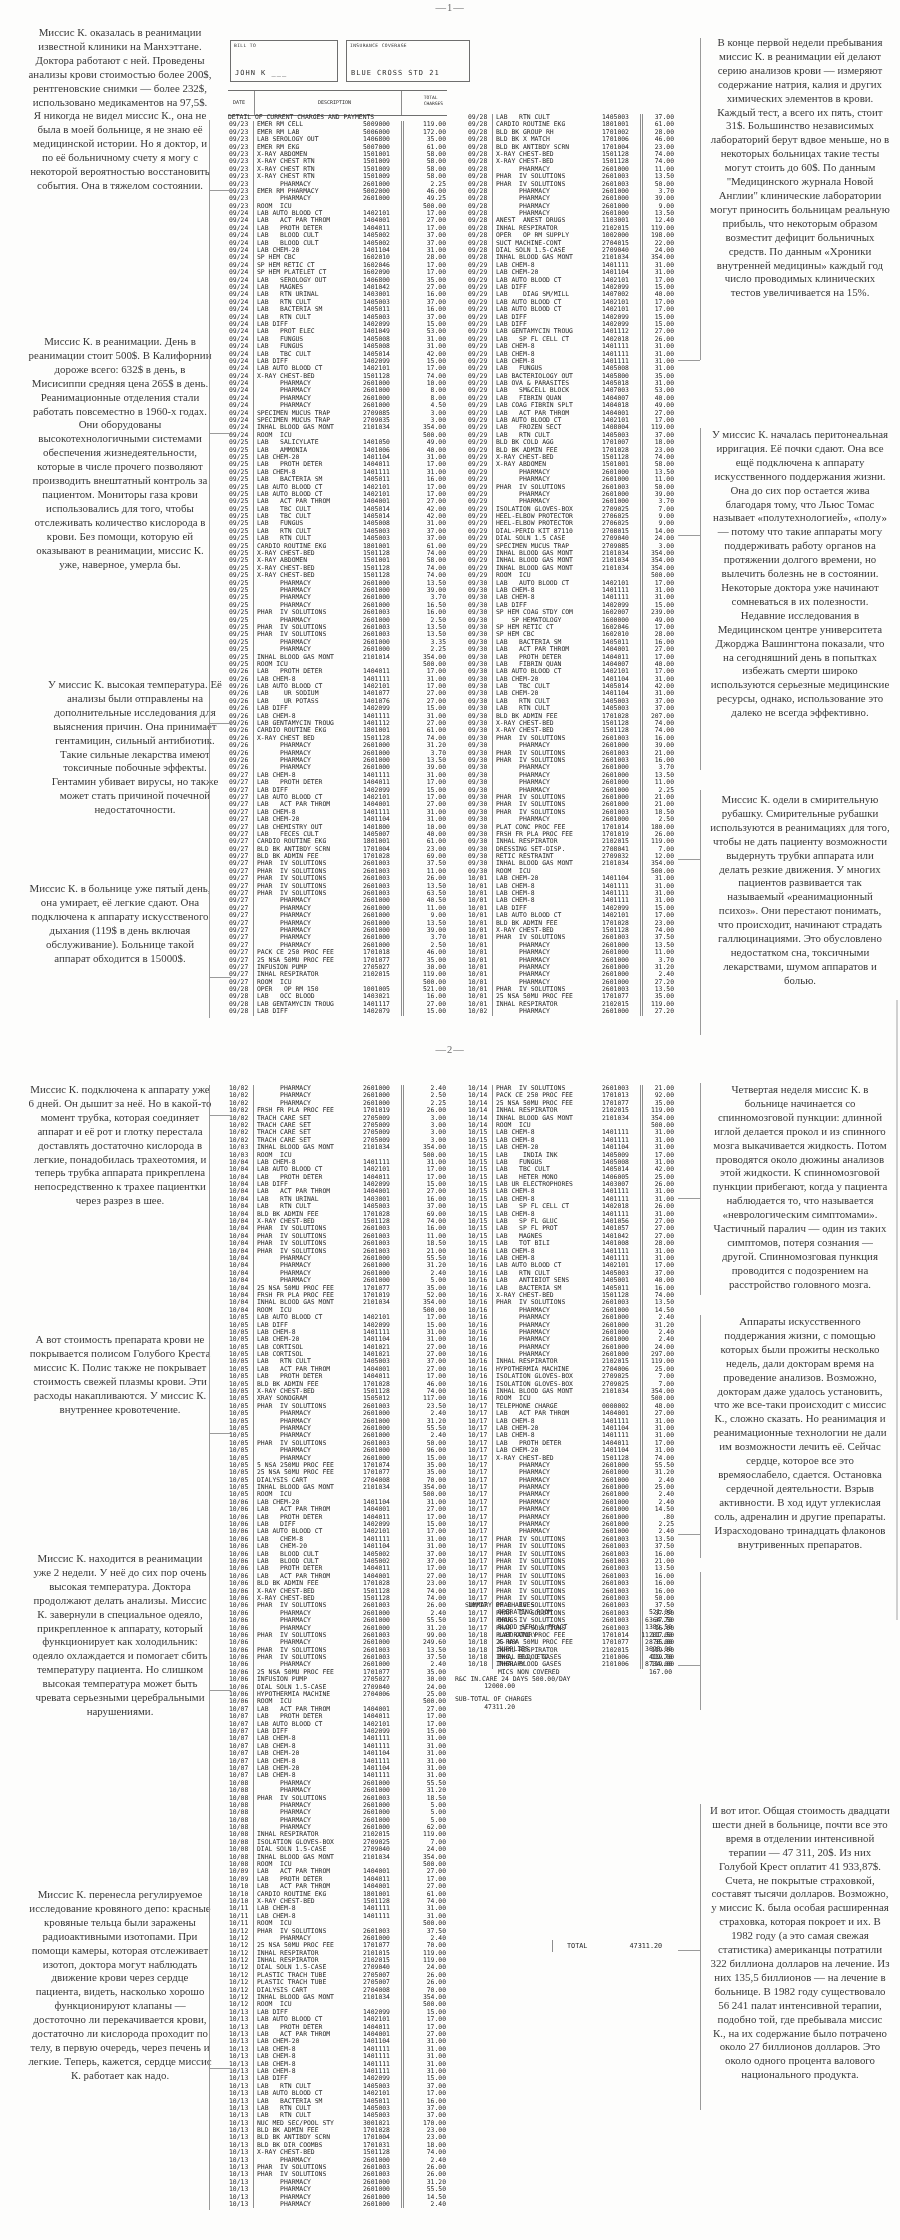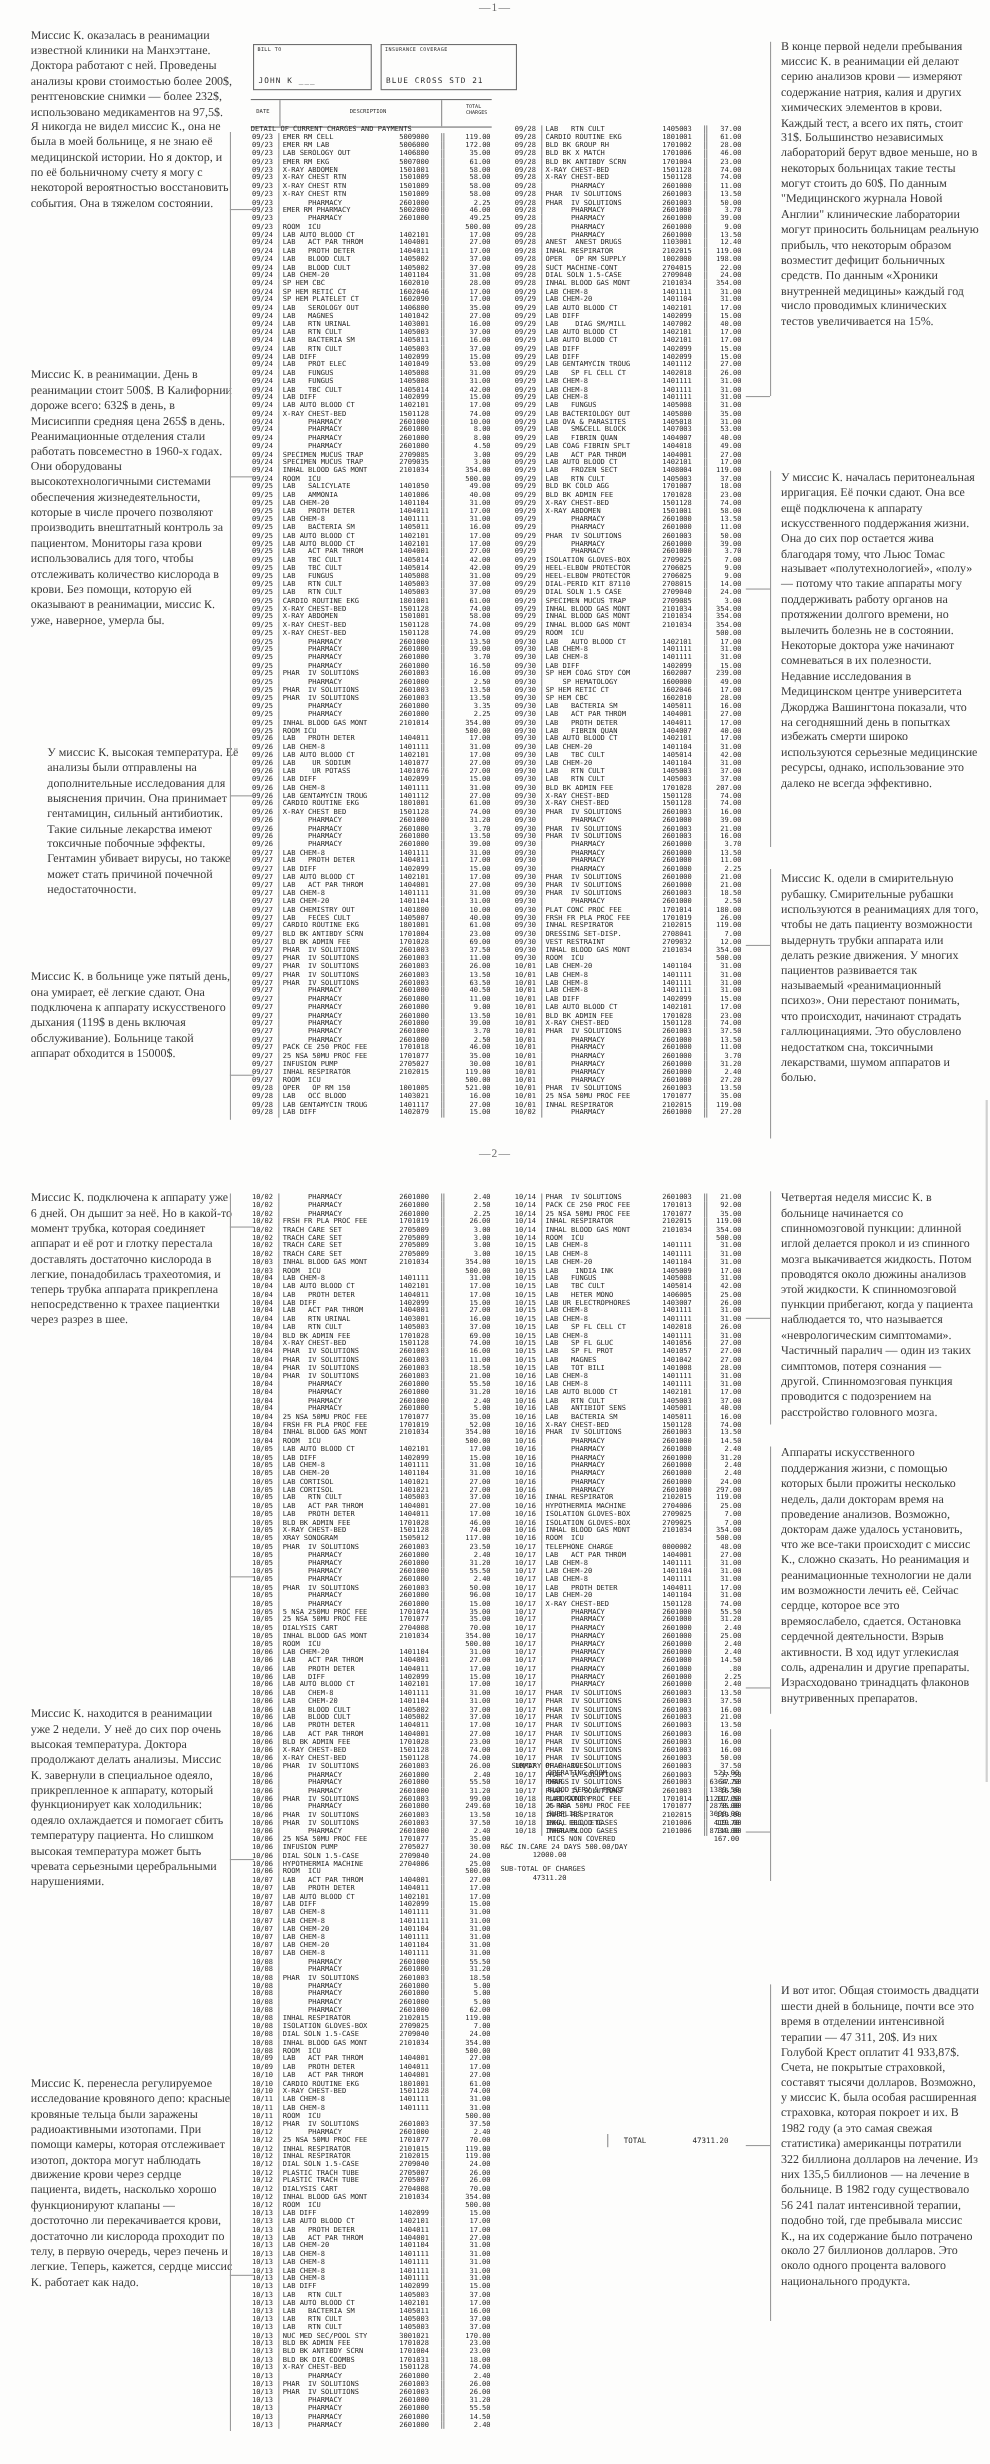--- a/index.html
+++ b/index.html
@@ -3,21 +3,21 @@
 <meta charset="utf-8">
 <style>
   html,body{margin:0;padding:0;}
   body{width:900px;height:2240px;background:#fbfbf9;position:relative;overflow:hidden;}
   #sheet{position:absolute;left:0;top:0;width:900px;height:2240px;background:#fdfdfc;}
 
   .pmark{position:absolute;left:450px;transform:translateX(-50%);font-family:"Liberation Serif",serif;
          font-size:10.5px;color:#6a6a6a;letter-spacing:1px;}
 
   .ru{position:absolute;font-family:"Liberation Serif",serif;font-size:10.9px;line-height:13.9px;
-      color:#3a3a3a;text-align:left;}
+      color:#3a3a3a;text-align:center;}
 
   .bill{position:absolute;font-family:"DejaVu Sans Mono",monospace;font-size:6.4px;line-height:7.4px;
         color:#262626;letter-spacing:0;}
   .brow{display:flex;height:7.4px;white-space:pre;}
   .bd{width:26px;flex:none;border-right:1px solid #8d8d8d;padding-left:1px;box-sizing:border-box;overflow:visible;}
   .bdesc{width:109px;flex:none;padding-left:3px;white-space:pre;overflow:visible;box-sizing:border-box;}
   .bcode{width:38px;flex:none;}
   .bamt{flex:1;text-align:right;border-left:3px double #8d8d8d;padding-right:1px;box-sizing:border-box;}
   .detail{white-space:pre;height:7.4px;}
 
@@ -307,21 +307,21 @@
         <div class="brow"><span class="bd">09/30</span><span class="bdesc">      PHARMACY</span><span class="bcode">2601000</span><span class="bamt">11.00</span></div>
         <div class="brow"><span class="bd">09/30</span><span class="bdesc">      PHARMACY</span><span class="bcode">2601000</span><span class="bamt">2.25</span></div>
         <div class="brow"><span class="bd">09/30</span><span class="bdesc">PHAR  IV SOLUTIONS</span><span class="bcode">2601000</span><span class="bamt">21.00</span></div>
         <div class="brow"><span class="bd">09/30</span><span class="bdesc">PHAR  IV SOLUTIONS</span><span class="bcode">2601000</span><span class="bamt">21.00</span></div>
         <div class="brow"><span class="bd">09/30</span><span class="bdesc">PHAR  IV SOLUTIONS</span><span class="bcode">2601003</span><span class="bamt">18.50</span></div>
         <div class="brow"><span class="bd">09/30</span><span class="bdesc">      PHARMACY</span><span class="bcode">2601000</span><span class="bamt">2.50</span></div>
         <div class="brow"><span class="bd">09/30</span><span class="bdesc">PLAT CONC PROC FEE</span><span class="bcode">1701014</span><span class="bamt">180.00</span></div>
         <div class="brow"><span class="bd">09/30</span><span class="bdesc">FRSH FR PLA PROC FEE</span><span class="bcode">1701019</span><span class="bamt">26.00</span></div>
         <div class="brow"><span class="bd">09/30</span><span class="bdesc">INHAL RESPIRATOR</span><span class="bcode">2102015</span><span class="bamt">119.00</span></div>
         <div class="brow"><span class="bd">09/30</span><span class="bdesc">DRESSING SET-DISP.</span><span class="bcode">2708041</span><span class="bamt">7.00</span></div>
-        <div class="brow"><span class="bd">09/30</span><span class="bdesc">VEST RESTRAINT</span><span class="bcode">2709032</span><span class="bamt">12.00</span></div>
+        <div class="brow"><span class="bd">09/30</span><span class="bdesc">RETIC RESTRAINT</span><span class="bcode">2709032</span><span class="bamt">12.00</span></div>
         <div class="brow"><span class="bd">09/30</span><span class="bdesc">INHAL BLOOD GAS MONT</span><span class="bcode">2101034</span><span class="bamt">354.00</span></div>
         <div class="brow"><span class="bd">09/30</span><span class="bdesc">ROOM  ICU</span><span class="bcode"></span><span class="bamt">500.00</span></div>
         <div class="brow"><span class="bd">10/01</span><span class="bdesc">LAB CHEM-20</span><span class="bcode">1401104</span><span class="bamt">31.00</span></div>
         <div class="brow"><span class="bd">10/01</span><span class="bdesc">LAB CHEM-8</span><span class="bcode">1401111</span><span class="bamt">31.00</span></div>
         <div class="brow"><span class="bd">10/01</span><span class="bdesc">LAB CHEM-8</span><span class="bcode">1401111</span><span class="bamt">31.00</span></div>
         <div class="brow"><span class="bd">10/01</span><span class="bdesc">LAB CHEM-8</span><span class="bcode">1401111</span><span class="bamt">31.00</span></div>
         <div class="brow"><span class="bd">10/01</span><span class="bdesc">LAB DIFF</span><span class="bcode">1402099</span><span class="bamt">15.00</span></div>
         <div class="brow"><span class="bd">10/01</span><span class="bdesc">LAB AUTO BLOOD CT</span><span class="bcode">1402101</span><span class="bamt">17.00</span></div>
         <div class="brow"><span class="bd">10/01</span><span class="bdesc">BLD BK ADMIN FEE</span><span class="bcode">1701028</span><span class="bamt">23.00</span></div>
         <div class="brow"><span class="bd">10/01</span><span class="bdesc">X-RAY CHEST-BED</span><span class="bcode">1501128</span><span class="bamt">74.00</span></div>
@@ -346,20 +346,21 @@
   <div class="tick" style="left:209px;top:977px;width:22px"></div>
 
   <div class="vline" style="left:700px;top:38px;height:322px"></div>
   <div class="vline" style="left:700px;top:428px;height:342px"></div>
   <div class="vline" style="left:700px;top:790px;height:245px"></div>
   <div class="tick" style="left:678px;top:360px;width:22px"></div>
   <div class="tick" style="left:678px;top:535px;width:22px"></div>
   <div class="tick" style="left:678px;top:859px;width:22px"></div>
 
   <div class="ru" style="left:28px;top:1083px;width:184px">Миссис К. подключена к аппарату уже 6 дней. Он дышит за неё. Но в какой-то момент трубка, которая соединяет аппарат и её рот и глотку перестала доставлять достаточно кислорода в легкие, понадобилась трахеотомия, и теперь трубка аппарата прикреплена непосредственно к трахее пациентки через разрез в шее.</div>
+  <div class="ru" style="left:28px;top:1333px;width:184px">А вот стоимость препарата крови не покрывается полисом Голубого Креста миссис К. Полис также не покрывает стоимость свежей плазмы крови. Эти расходы накапливаются. У миссис К. внутреннее кровотечение.</div>
   <div class="ru" style="left:28px;top:1552px;width:184px">Миссис К. находится в реанимации уже 2 недели. У неё до сих пор очень высокая температура. Доктора продолжают делать анализы. Миссис К. завернули в специальное одеяло, прикрепленное к аппарату, который функционирует как холодильник: одеяло охлаждается и помогает сбить температуру пациента. Но слишком высокая температура может быть чревата серьезными церебральными нарушениями.</div>
   <div class="ru" style="left:28px;top:1888px;width:184px">Миссис К. перенесла регулируемое исследование кровяного депо: красные кровяные тельца были заражены радиоактивными изотопами. При помощи камеры, которая отслеживает изотоп, доктора могут наблюдать движение крови через сердце пациента, видеть, насколько хорошо функционируют клапаны — достоточно ли перекачивается крови, достаточно ли кислорода проходит по телу, в первую очередь, через печень и легкие. Теперь, кажется, сердце миссис К. работает как надо.</div>
 
   <div class="ru" style="left:710px;top:1083px;width:180px">Четвертая неделя миссис К. в больнице начинается со спинномозговой пункции: длинной иглой делается прокол и из спинного мозга выкачивается жидкость. Потом проводятся около дюжины анализов этой жидкости. К спинномозговой пункции прибегают, когда у пациента наблюдается то, что называется «неврологическим симптомами». Частичный паралич — один из таких симптомов, потеря сознания — другой. Спинномозговая пункция проводится с подозрением на расстройство головного мозга.</div>
   <div class="ru" style="left:710px;top:1315px;width:180px">Аппараты искусственного поддержания жизни, с помощью которых были прожиты несколько недель, дали докторам время на проведение анализов. Возможно, докторам даже удалось установить, что же все-таки происходит с миссис К., сложно сказать. Но реанимация и реанимационные технологии не дали им возможности лечить её. Сейчас сердце, которое все это времяослабело, сдается. Остановка сердечной деятельности. Взрыв активности. В ход идут углекислая соль, адреналин и другие препараты. Израсходовано тринадцать флаконов внутривенных препаратов.</div>
   <div class="ru" style="left:710px;top:1804px;width:180px">И вот итог. Общая стоимость двадцати шести дней в больнице, почти все это время в отделении интенсивной терапии — 47 311, 20$. Из них Голубой Крест оплатит 41 933,87$. Счета, не покрытые страховкой, составят тысячи долларов. Возможно, у миссис К. была особая расширенная страховка, которая покроет и их. В 1982 году (а это самая свежая статистика) американцы потратили 322 биллиона долларов на лечение. Из них 135,5 биллионов — на лечение в больнице. В 1982 году существовало 56 241 палат интенсивной терапии, подобно той, где пребывала миссис К., на их содержание было потрачено около 27 биллионов долларов. Это около одного процента валового национального продукта.</div>
 
   <div class="bill" style="left:228px;top:1085px;width:219px">
     <div>
         <div class="brow"><span class="bd">10/02</span><span class="bdesc">      PHARMACY</span><span class="bcode">2601000</span><span class="bamt">2.40</span></div>

